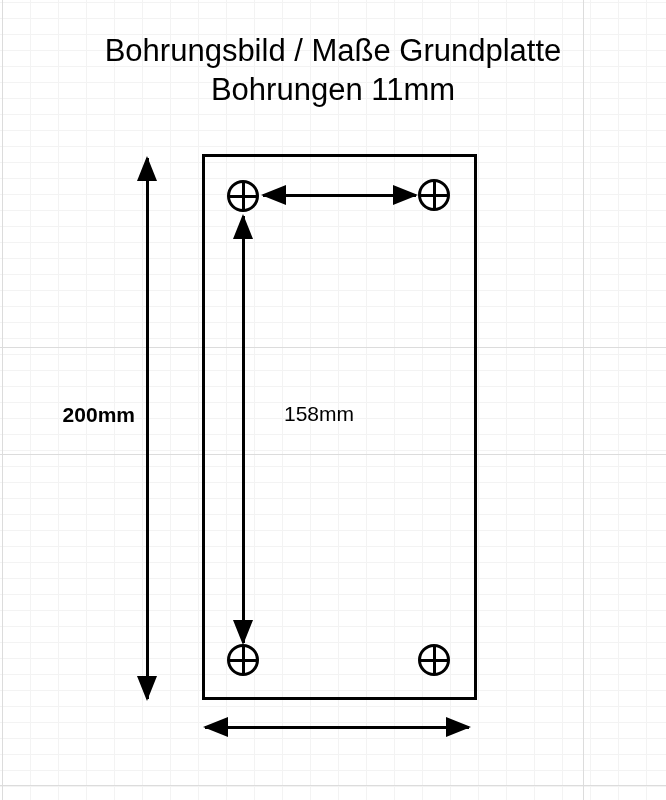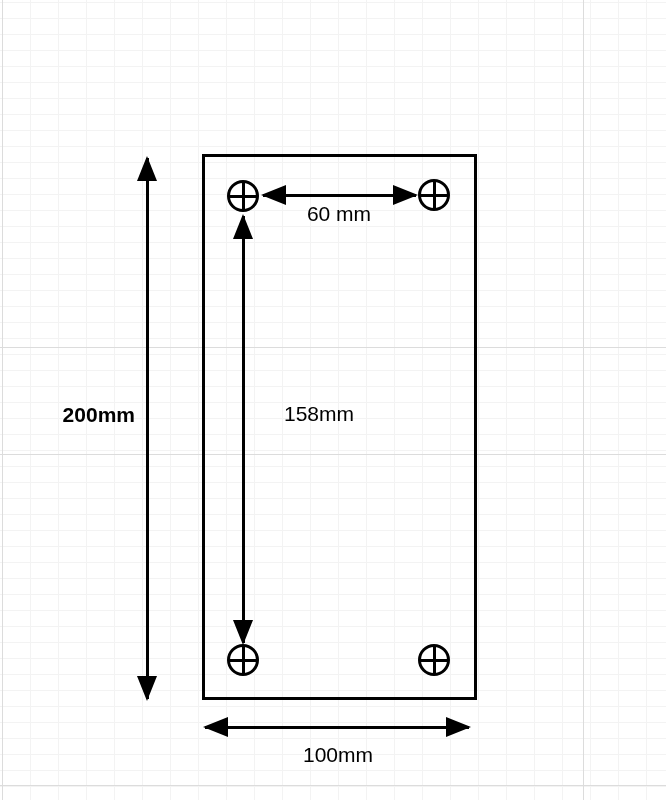--- a/index.html
+++ b/index.html
@@ -138,20 +138,22 @@
 
 <div class="canvas">
 
   <div class="grid-major-v" style="left:2px;"></div>
   <div class="grid-major-v" style="left:583px;"></div>
   <div class="grid-major-h" style="top:347px;"></div>
   <div class="grid-major-h" style="top:454px;"></div>
   <div class="grid-major-h" style="top:785px;"></div>
 
   <div class="title-block">
+    <div>Bohrungsbild / Maße Grundplatte</div>
+    <div>Bohrungen 11mm</div>
   </div>
 
   <div class="plate"></div>
 
   <div class="hole" style="left:227px; top:180px;">
     <div class="cross-h"></div>
     <div class="cross-v"></div>
   </div>
   <div class="hole" style="left:418px; top:179px;">
     <div class="cross-h"></div>
@@ -164,36 +166,34 @@
   <div class="hole" style="left:418px; top:644px;">
     <div class="cross-h"></div>
     <div class="cross-v"></div>
   </div>
 
   <div class="dim" style="left:261px; top:185px; width:157px; height:20px;">
     <div class="line-h"></div>
     <div class="ah ah-left"></div>
     <div class="ah ah-right"></div>
   </div>
-  <div class="dim-label ta-c" style="left:279px; top:202px; width:120px;">60 mm</div>
 
   <div class="dim" style="left:233px; top:214px; width:20px; height:431px;">
     <div class="line-v"></div>
     <div class="ah ah-up"></div>
     <div class="ah ah-down"></div>
   </div>
   <div class="dim-label" style="left:251px; top:402px;margin-left:33px;">158mm</div>
 
   <div class="dim" style="left:137px; top:156px; width:20px; height:545px;">
     <div class="line-v"></div>
     <div class="ah ah-up"></div>
     <div class="ah ah-down"></div>
   </div>
   <div class="dim-label ta-r" style="left:50px; top:403px; width:85px;">200mm</div>
 
   <div class="dim" style="left:203px; top:717px; width:268px; height:20px;">
     <div class="line-h"></div>
     <div class="ah ah-left"></div>
     <div class="ah ah-right"></div>
   </div>
-  <div class="dim-label ta-c" style="left:278px; top:743px; width:120px;">100mm</div>
 
 </div>
 
 </body></html>

